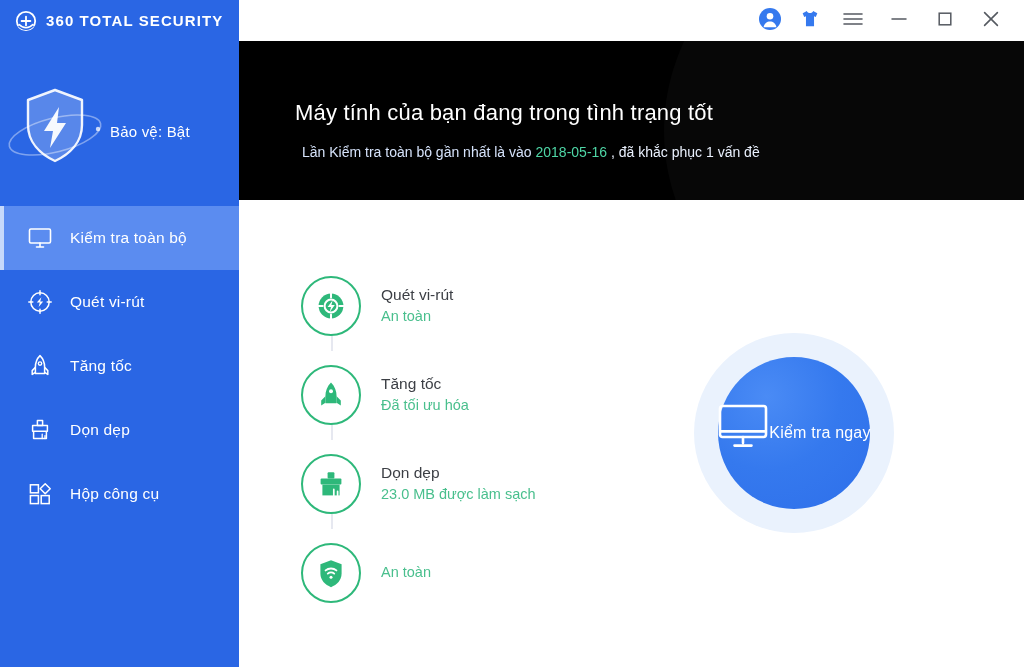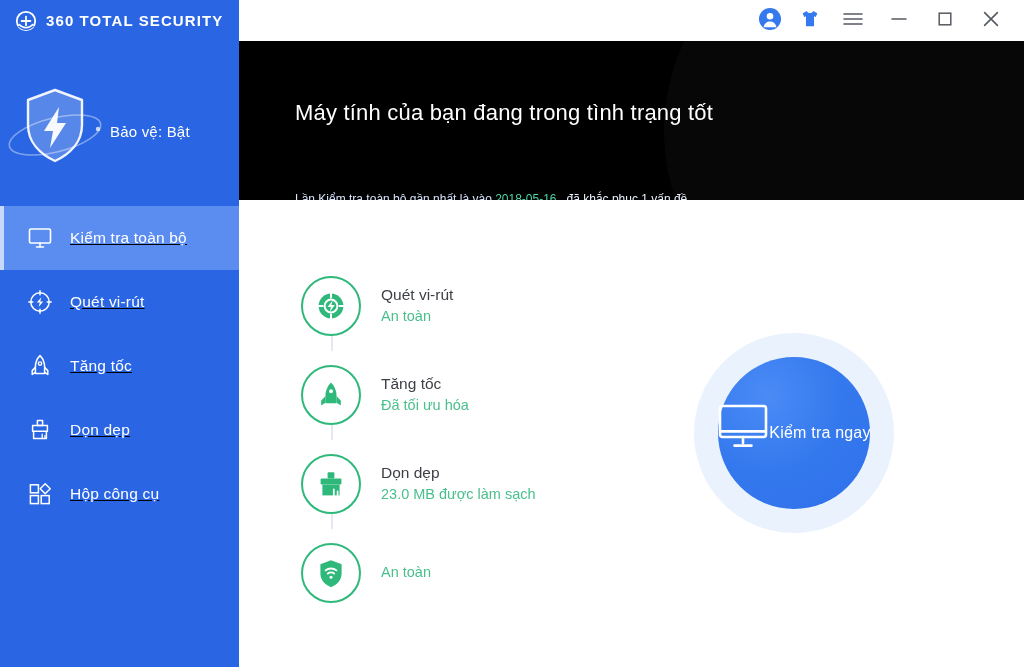--- a/index.html
+++ b/index.html
@@ -42,21 +42,21 @@
     height:160px; display:flex; flex-direction:row;
     align-items:center; justify-content:flex-start; padding-top:12px;
   }
   .shield-wrap { width:110px; height:92px; position:relative; }
   .protect-label {
     margin-top:9px; color:#ffffff; font-size:15px; letter-spacing:.2px;
   }
   .nav { margin-top:5px; }
   .nav-item {
     position:relative; height:64px; display:flex; align-items:center;
-    padding-left:27px; gap:17px; cursor:default;text-decoration:underline;
+    padding-left:27px; gap:17px; cursor:default;
   }
   .nav-item .label {
     color:#ffffff; font-size:15.5px; letter-spacing:.2px; white-space:nowrap;
   }
   .nav-item.active { background:#5B8CF0; }
   .nav-item.active::before {
     content:""; position:absolute; left:0; top:0; width:4px; height:100%;
     background:#C6D9FB;
   }
   .nav-icon { width:26px; height:26px; flex:0 0 26px; display:block; }
@@ -69,22 +69,22 @@
   .banner::after{
     content:""; position:absolute; right:-60px; top:-120px;
     width:420px; height:420px; border-radius:50%;
     background:rgba(255,255,255,.028);
   }
   .banner-title {
     position:absolute; left:56px; top:59px;
     color:#ffffff; font-size:22px; letter-spacing:.2px; white-space:nowrap;
   }
   .banner-sub {
-    position:absolute; left:56px; top:103px;
-    font-size:12px; color:#D6E3FB; white-space:nowrap;margin-top:48px;
+    position:absolute; left:63px; top:103px;
+    font-size:14px; color:#D6E3FB; white-space:nowrap;
   }
   .banner-sub .date { color:#4ED6A6; }
   .banner-sub .tail { color:#EAF1FE; }
 
   
   .main {
     position:absolute; top:200px; left:239px; width:785px; height:467px;
     background:#ffffff;
   }
 

